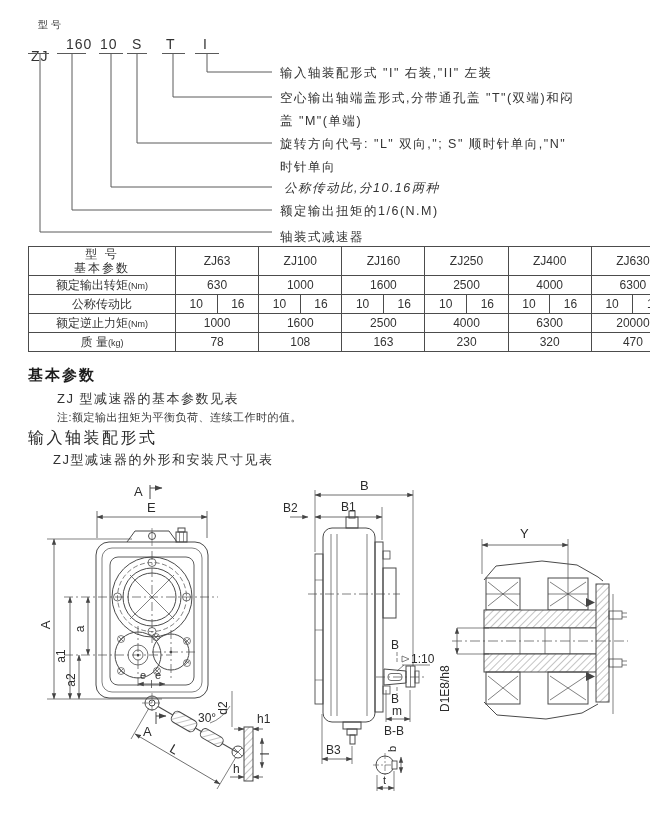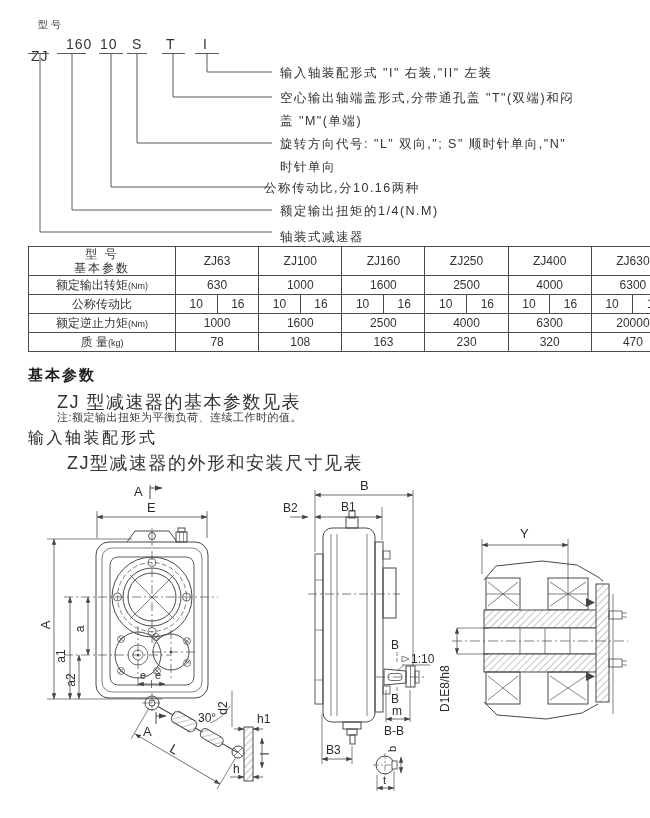--- a/index.html
+++ b/index.html
@@ -4,21 +4,21 @@
 <style>
   html,body{margin:0;padding:0;}
   body{width:650px;height:818px;background:#ffffff;position:relative;overflow:hidden;
        font-family:"Liberation Sans","DejaVu Sans",sans-serif;color:#262626;}
   .abs{position:absolute;}
   .mtitle{font-size:10px;letter-spacing:3px;color:#333;}
   .code{font-size:14px;letter-spacing:1px;color:#333;}
   .callout{font-size:12.5px;letter-spacing:1.5px;color:#333;white-space:nowrap;}
   .h1{font-size:15px;font-weight:bold;letter-spacing:2px;color:#1d1d1d;}
   .h2{font-size:16px;font-weight:normal;letter-spacing:2.5px;color:#2a2a2a;}
-  .p{font-size:18px;letter-spacing:1.5px;color:#333;}
+  .p{font-size:13px;letter-spacing:1.5px;color:#333;}
   .note{font-size:11px;letter-spacing:0.5px;color:#3a3a3a;}
   table.params{border-collapse:collapse;table-layout:fixed;width:647px;}
   table.params td{border:1px solid #4c4c4c;text-align:center;vertical-align:middle;
        font-size:12px;color:#333;padding:0;overflow:hidden;}
   tr.rhead td{height:28px;}
   tr.rdata td{height:18px;}
   td.corner div{line-height:14px;letter-spacing:2px;}
   .unit{font-size:9px;letter-spacing:0;}
   td.split div{display:flex;width:100%;height:100%;align-items:center;}
   td.split span{flex:1;line-height:18px;}
@@ -53,22 +53,22 @@
     <path d="M72,54 V210 H272"></path>
     <path d="M40,54 V232 H272"></path>
   </g>
 </svg>
 
 <div class="abs callout" style="left:280px;top:65px;">输入轴装配形式  "I"  右装,"II" 左装</div>
 <div class="abs callout" style="left:280px;top:90px;">空心输出轴端盖形式,分带通孔盖 "T"(双端)和闷</div>
 <div class="abs callout" style="left:280px;top:113px;">盖 "M"(单端)</div>
 <div class="abs callout" style="left:280px;top:136px;">旋转方向代号: "L" 双向,"; S" 顺时针单向,"N"</div>
 <div class="abs callout" style="left:280px;top:159px;">时针单向</div>
-<div class="abs callout" style="left:264px;top:180px;">公称传动比,分10.16两种</div>
-<div class="abs callout" style="left:280px;top:203px;">额定输出扭矩的1/4(N.M)</div>
+<div class="abs callout" style="left:284px;top:180px;font-style:italic;">公称传动比,分10.16两种</div>
+<div class="abs callout" style="left:280px;top:203px;">额定输出扭矩的1/6(N.M)</div>
 <div class="abs callout" style="left:280px;top:229px;">轴装式减速器</div>
 
 <div class="abs" style="left:28px;top:246px;">
 <table class="params">
   <colgroup>
         <col style="width:147px">
         <col>
         <col>
         <col>
         <col>
@@ -161,21 +161,21 @@
     <td>470</td>
   </tr>
 </tbody>
     </table>
 </div>
 
 <div class="abs h1" style="left:28px;top:366px;">基本参数</div>
 <div class="abs p" style="left:57px;top:390px;">ZJ 型减速器的基本参数见表</div>
 <div class="abs note" style="left:57px;top:410px;">注:额定输出扭矩为平衡负荷、连续工作时的值。</div>
 <div class="abs h2" style="left:28px;top:428px;">输入轴装配形式</div>
-<div class="abs p" style="left:67px;top:451px;">ZJ型减速器的外形和安装尺寸见表</div>
+<div class="abs p" style="left:53px;top:451px;">ZJ型减速器的外形和安装尺寸见表</div>
 
 <svg class="abs" style="left:0;top:456px;" width="650" height="362" viewBox="0 456 650 362">
   <defs>
     <marker id="ma" viewBox="0 0 10 10" refX="9" refY="5" markerWidth="8" markerHeight="8" orient="auto-start-reverse">
       <path d="M0,1.6 L9.5,5 L0,8.4 z" fill="#444"></path>
     </marker>
     <pattern id="hp" patternUnits="userSpaceOnUse" width="5" height="5" patternTransform="rotate(45)">
       <rect width="5" height="5" fill="#ffffff"></rect>
       <line x1="0" y1="0" x2="0" y2="5" stroke="#8a8a8a" stroke-width="1"></line>
     </pattern>

